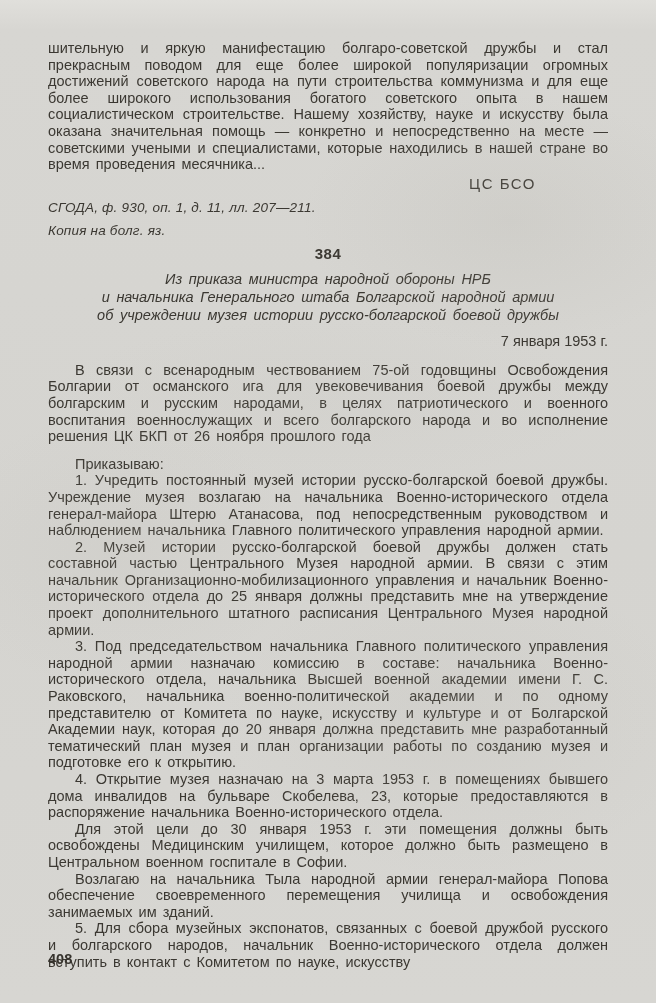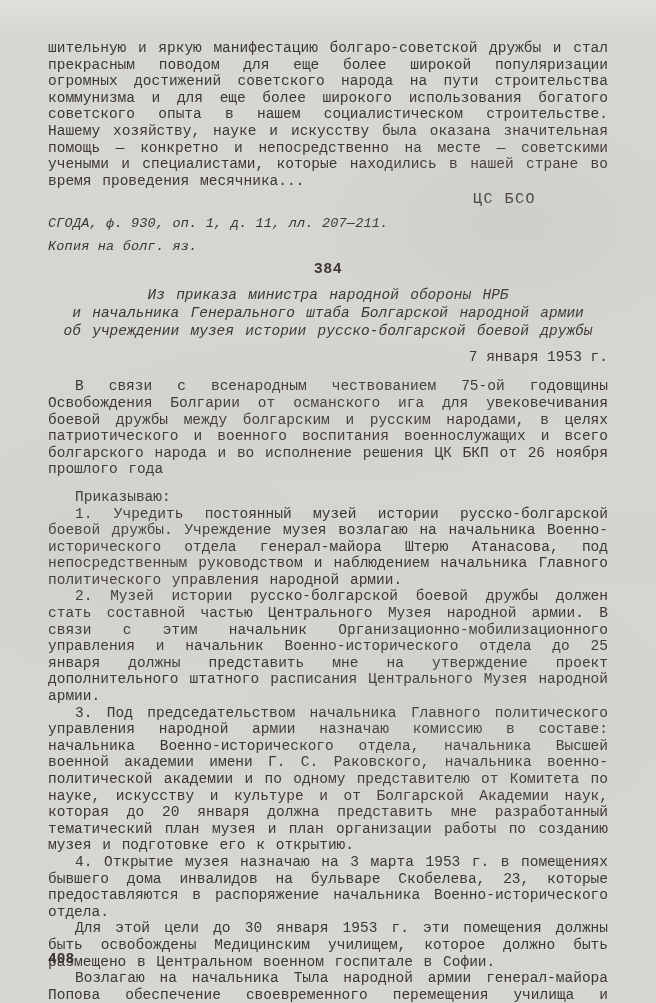--- a/index.html
+++ b/index.html
@@ -11,21 +11,21 @@
     height: 1003px;
     overflow: hidden;
     background: linear-gradient(180deg, #e0dfdb 0%, #d7d6d2 3%, #d5d4d0 55%, #d7d6d2 100%);
   }
   .page {
     position: relative;
     box-sizing: border-box;
     width: 656px;
     height: 1003px;
     padding: 40px 48px 0 48px;
-    font-family: Liberation Mono, monospace;
+    font-family: Liberation Sans, sans-serif;
     color: #3b3832;
   }
   
   .page::before {
     content: "";
     position: absolute;
     inset: 0;
     pointer-events: none;
     background:
       radial-gradient(ellipse 300px 180px at 78% 22%, rgba(176,174,166,0.18), transparent 70%),

